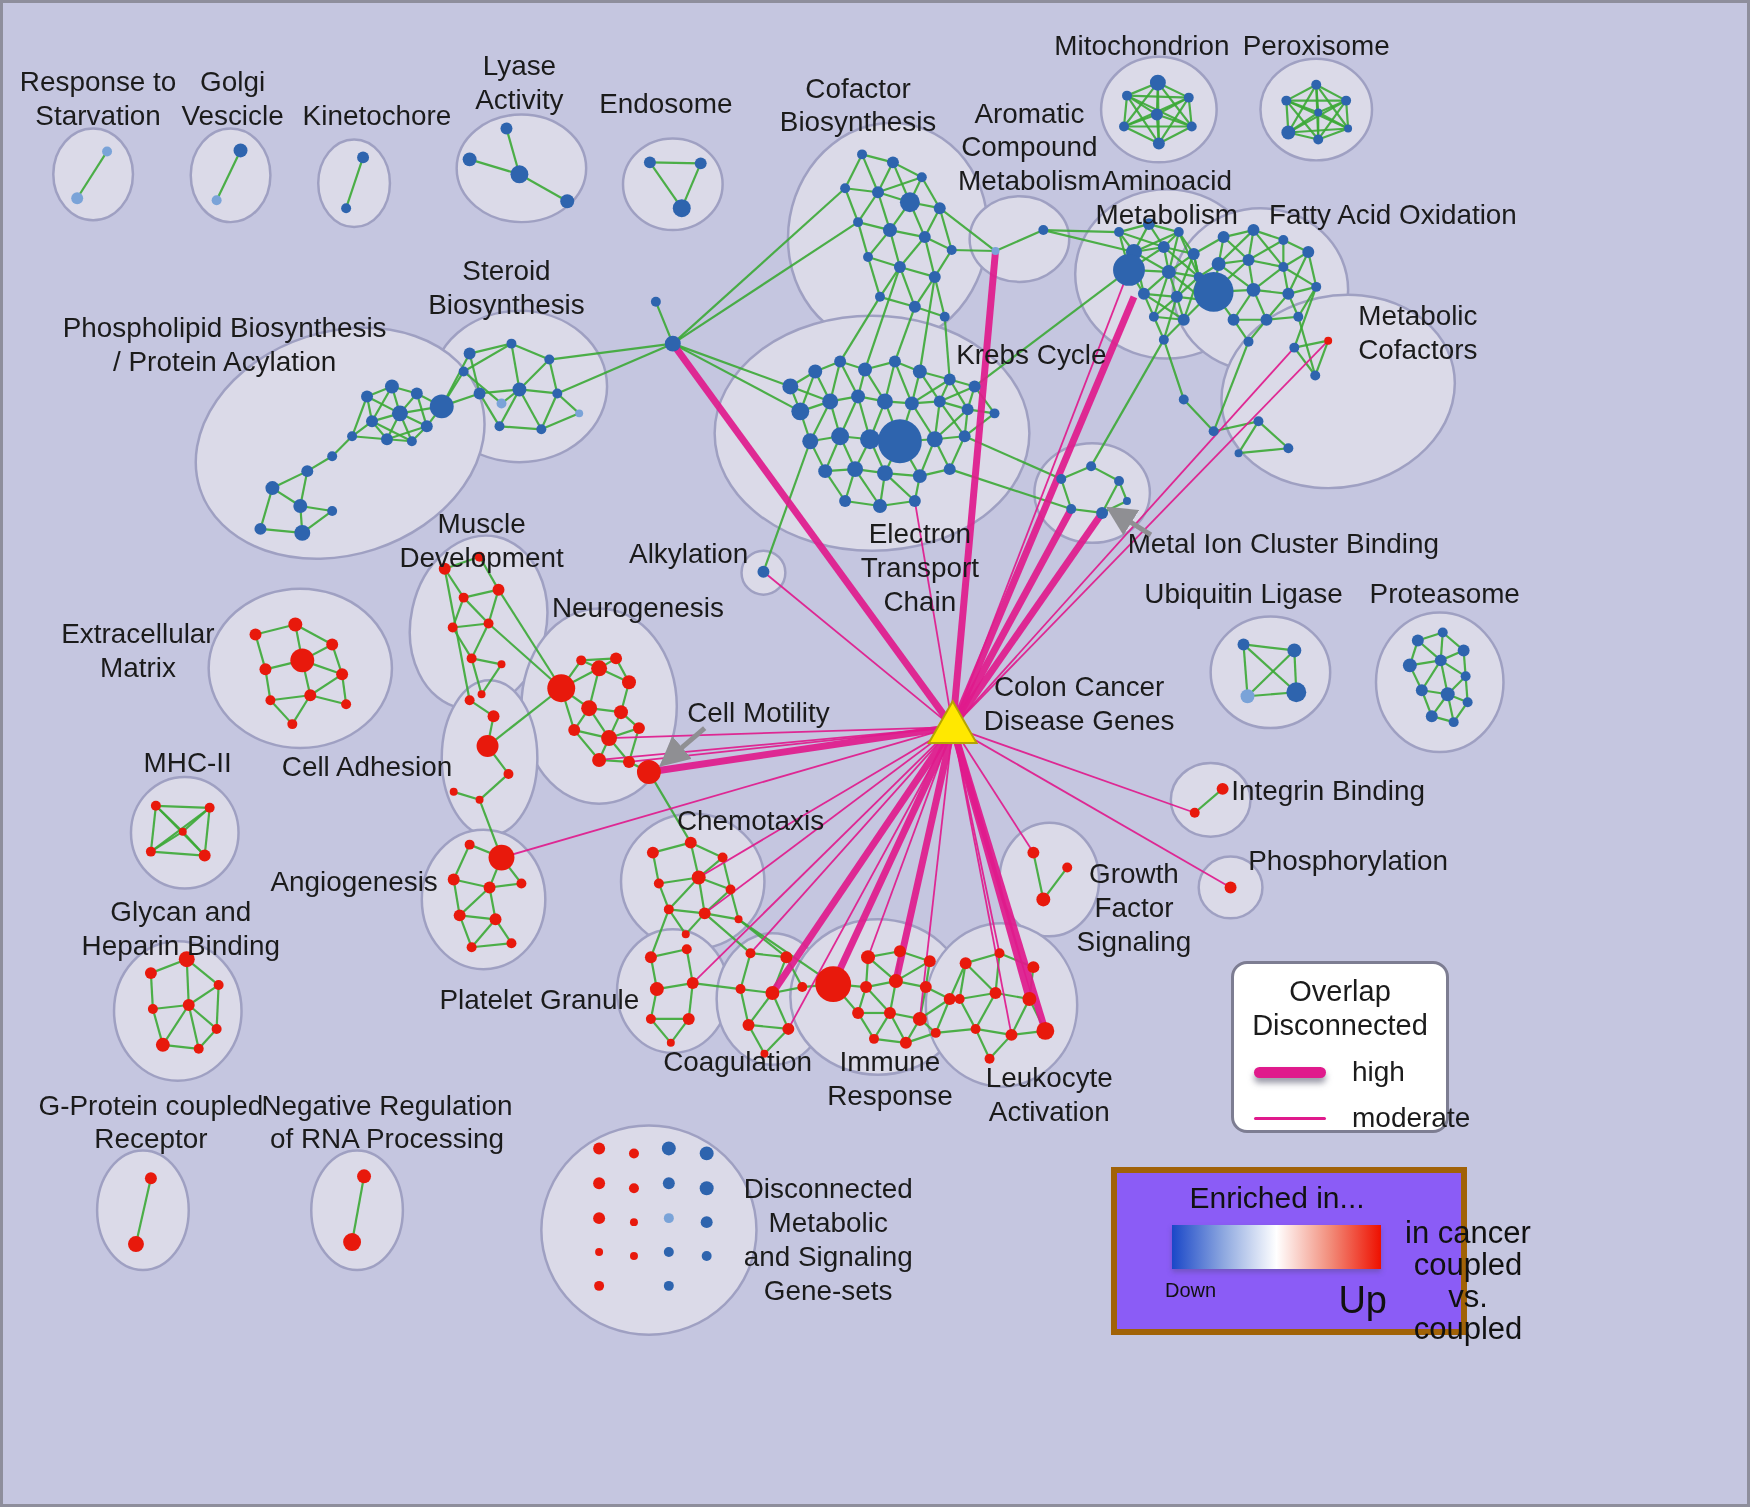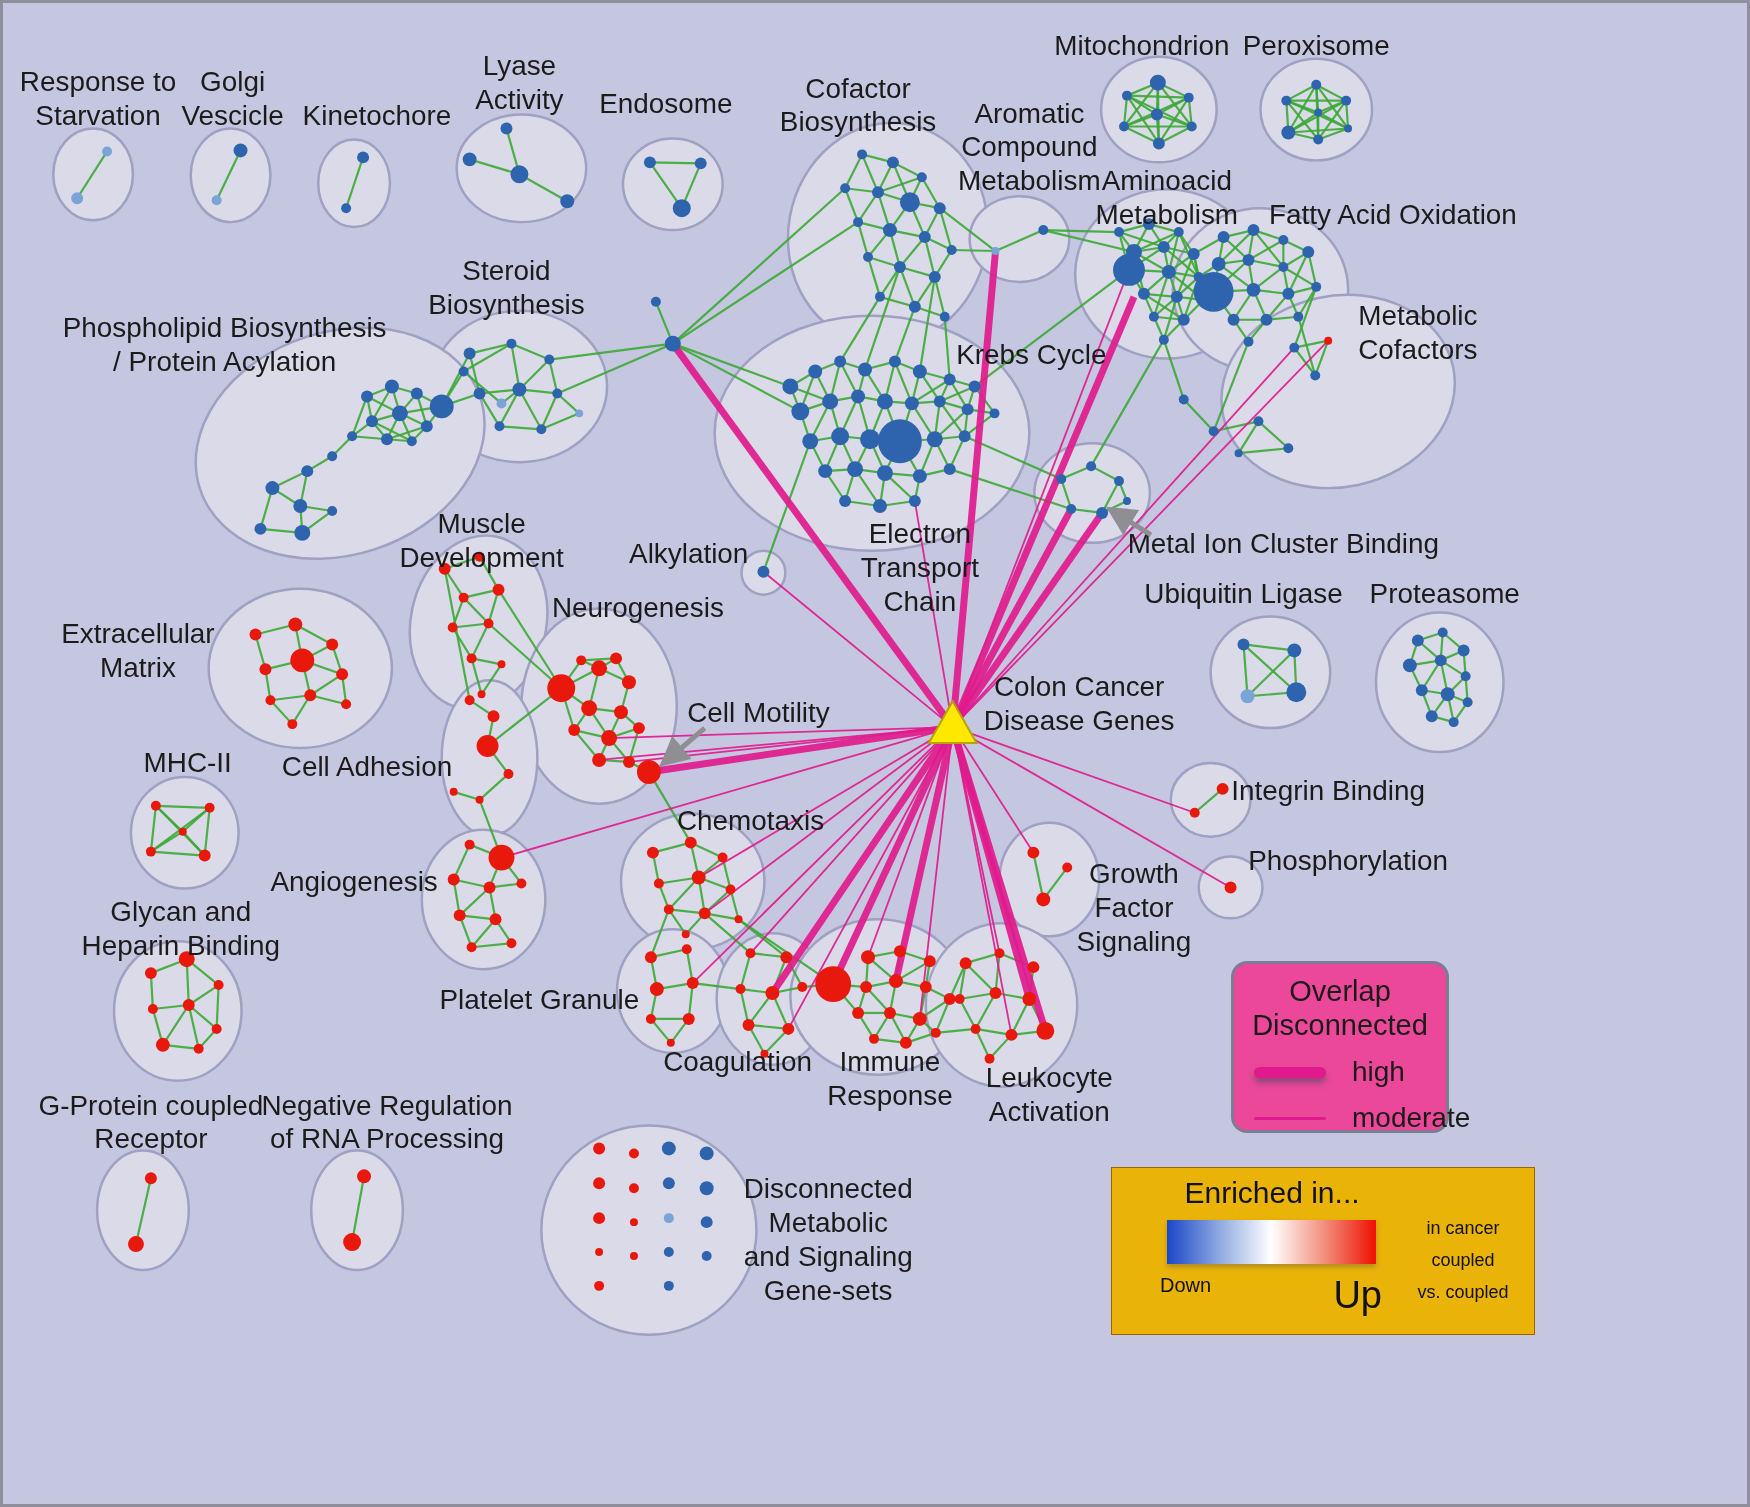--- a/index.html
+++ b/index.html
@@ -1,33 +1,33 @@
 <!DOCTYPE html>
 <html><head>
 <meta charset="utf-8">
 <style>
   *{margin:0;padding:0;box-sizing:border-box}
   body{background:#aeb0c6}
   #figure{position:relative;width:1750px;height:1507px;background:#c5c6e0;border:3px solid #8e8e9c;overflow:hidden;font-family:"Liberation Sans","DejaVu Sans",sans-serif;}
   #net{position:absolute;inset:0;width:100%;height:100%}
   svg text{fill:#1b1b1b;font-size:28px;font-family:"Liberation Sans","DejaVu Sans",sans-serif}
-  .legend-overlap{position:absolute;left:1228px;top:958px;width:218px;height:172px;border:3px solid #7d7d92;border-radius:16px;background:#ec4899;color:#1b1b1b}
+  .legend-overlap{position:absolute;left:1228px;top:958px;width:218px;height:172px;border:3px solid #7d7d92;border-radius:16px;background:#ffffff;color:#1b1b1b}
   .lo-title{margin-top:10px;text-align:center;font-size:29px;line-height:34px}
   .lo-row{position:absolute;left:20px;display:flex;align-items:center;gap:26px;font-size:28px}
   .lo-row.high{top:92px}
   .lo-row.moderate{top:138px}
   .pink-sample{width:72px;border-radius:6px;background:#e01a8c}
   .pink-sample.thick{height:11px;box-shadow:0 5px 6px rgba(70,70,95,.55)}
   .pink-sample.thin{height:3px}
-  .legend-enriched{position:absolute;left:1108px;top:1164px;width:424px;height:168px;border:1px solid #a16207;background:#eab308;color:#111}
+  .legend-enriched{position:absolute;left:1108px;top:1164px;width:356px;height:168px;border:6px solid #a16207;background:#8b5cf6;color:#111}
   .le-title{position:absolute;left:0;top:8px;width:320px;text-align:center;font-size:30px}
   .le-bar{position:absolute;left:55px;top:52px;width:209px;height:44px;box-shadow:0 3px 5px rgba(70,70,95,.35)}
   .le-down{position:absolute;left:48px;top:106px;font-size:20px}
   .le-up{position:absolute;left:210px;top:106px;width:60px;text-align:right;font-size:38px}
-  .le-note{position:absolute;left:288px;top:44px;width:126px;text-align:center;font-size:18px;line-height:32px}
+  .le-note{position:absolute;left:288px;top:44px;width:126px;text-align:center;font-size:31px;line-height:32px}
 </style>
 </head>
 <body>
 
 <div id="figure" style="background: rgb(197, 198, 224);">
   <svg id="net" viewBox="0 0 1750 1507">
       <g>
         <ellipse cx="90" cy="172" rx="40" ry="46" fill="#dbdae8" stroke="#9fa0c2" stroke-width="2.5"></ellipse>
         <ellipse cx="228" cy="173" rx="40" ry="47" fill="#dbdae8" stroke="#9fa0c2" stroke-width="2.5"></ellipse>
         <ellipse cx="352" cy="181" rx="36" ry="44" fill="#dbdae8" stroke="#9fa0c2" stroke-width="2.5"></ellipse>

